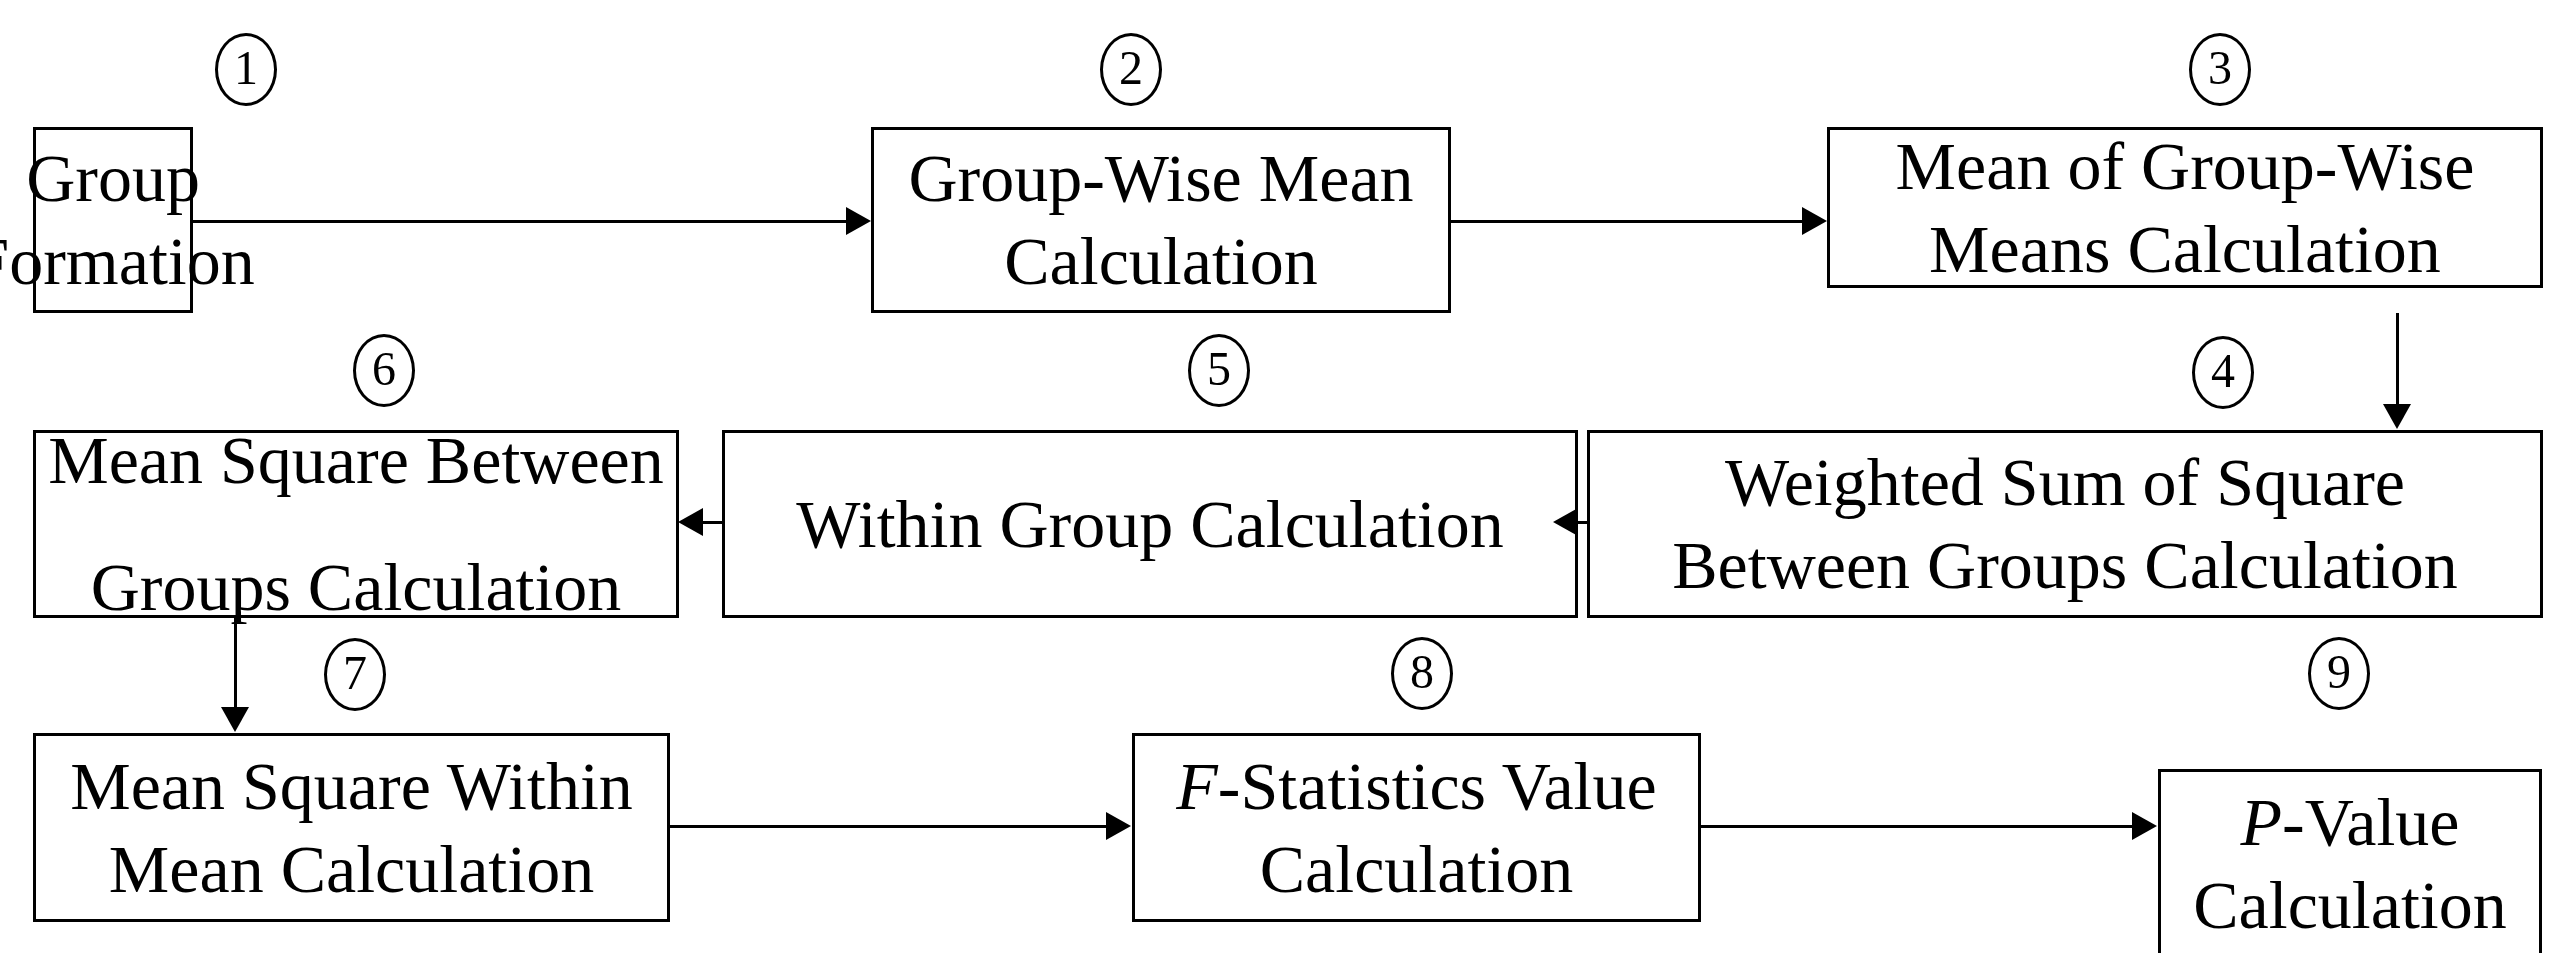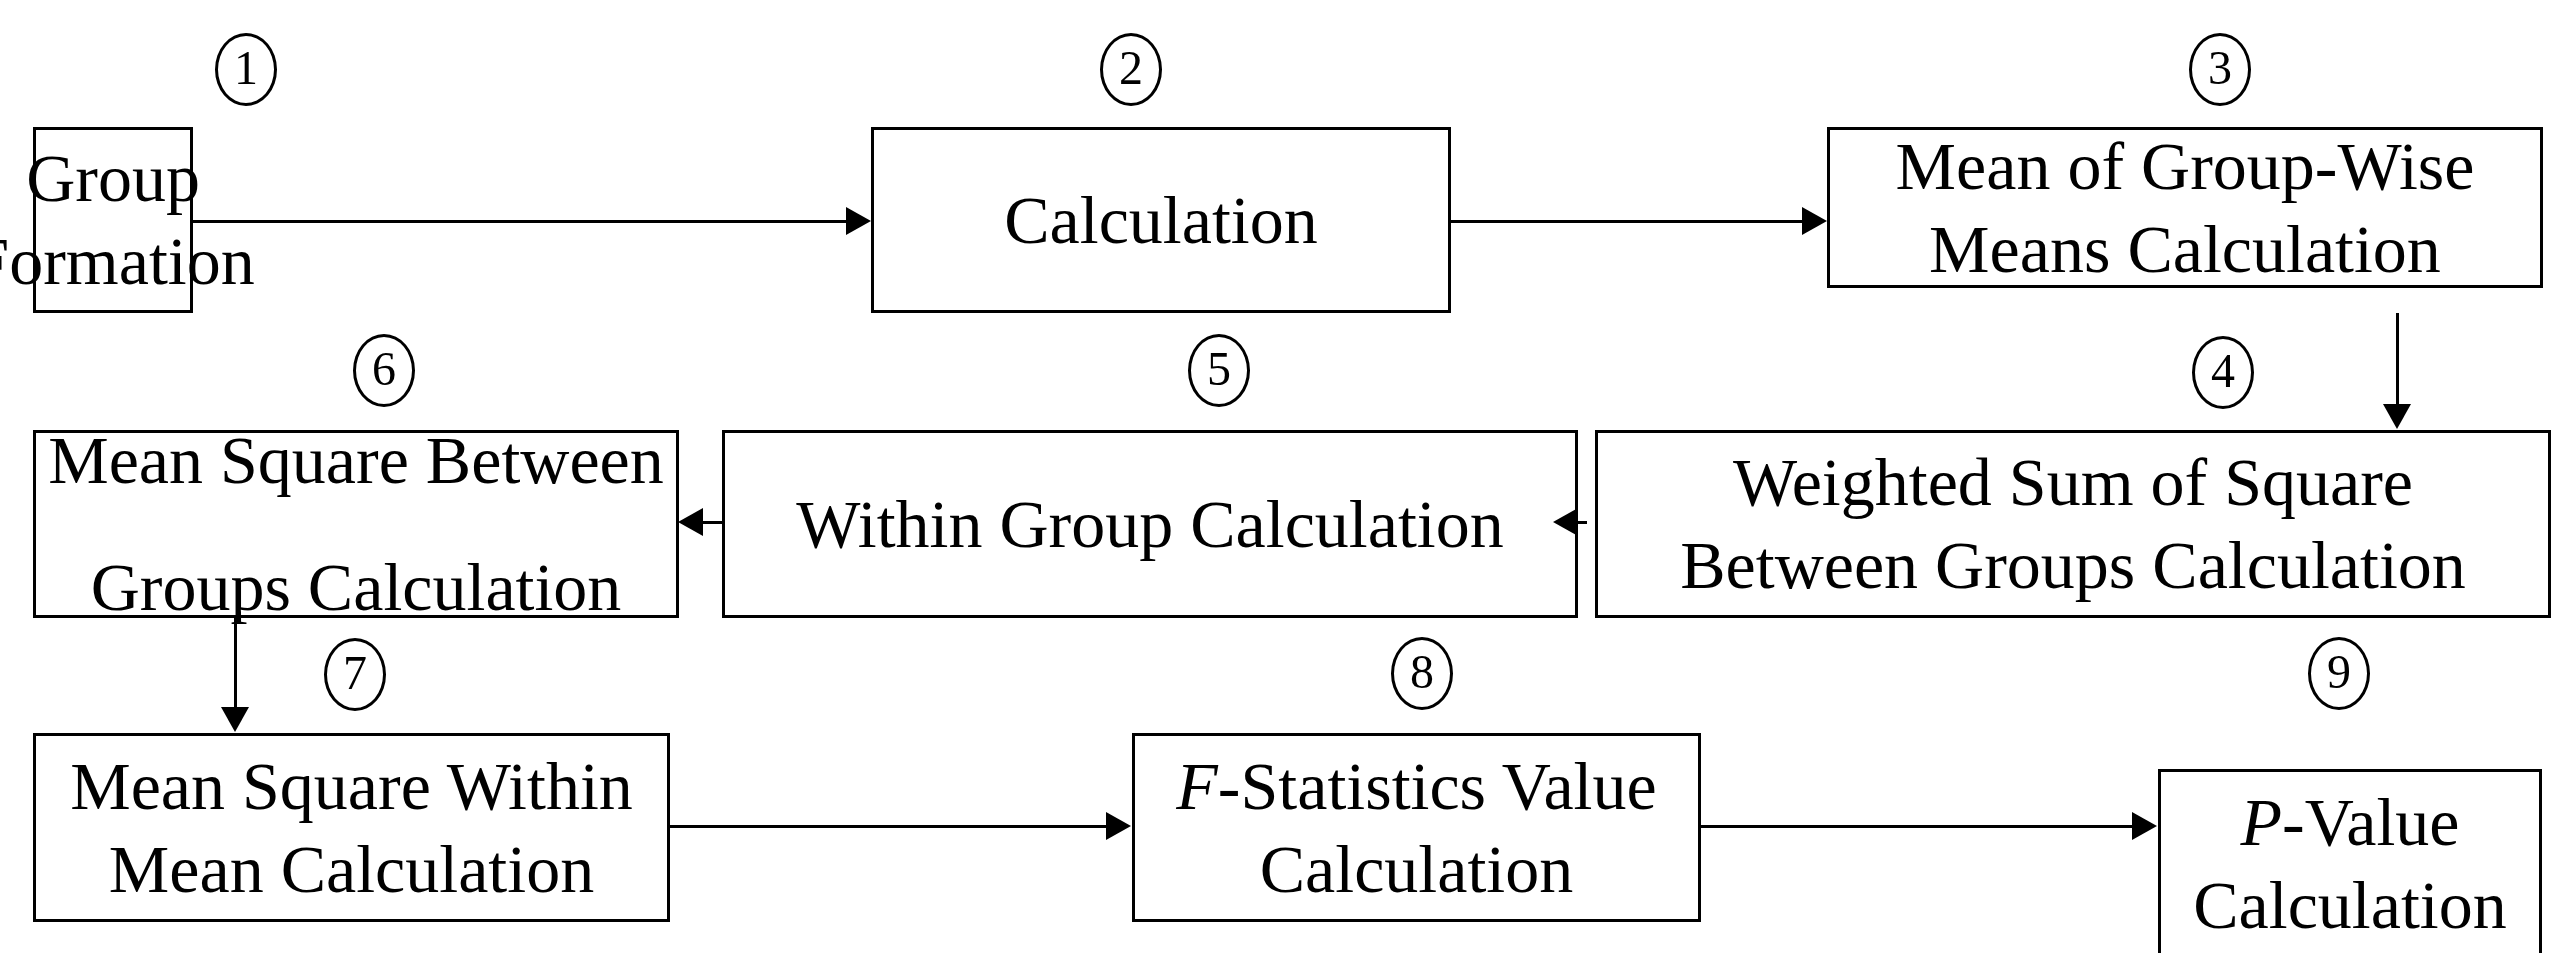--- a/index.html
+++ b/index.html
@@ -88,20 +88,21 @@
   </div>
   <div class="node" style="left:33px; top:127px; width:160px; height:186px;">
     <span class="ln">Group</span>
     <span class="ln">Formation</span>
   </div>
 
   <div class="badge" style="left:1100px; top:33px;">
     <span>2</span>
   </div>
   <div class="node" style="left:871px; top:127px; width:580px; height:186px;">
+    <span class="ln">Group-Wise Mean</span>
     <span class="ln">Calculation</span>
   </div>
 
   <div class="badge" style="left:2189px; top:33px;">
     <span>3</span>
   </div>
   <div class="node" style="left:1827px; top:127px; width:716px; height:161px;">
     <span class="ln">Mean of Group-Wise</span>
     <span class="ln">Means Calculation</span>
   </div>
@@ -117,21 +118,21 @@
   <div class="badge" style="left:1188px; top:334px;">
     <span>5</span>
   </div>
   <div class="node" style="left:722px; top:430px; width:856px; height:188px;">
     <span class="ln">Within Group Calculation</span>
   </div>
 
   <div class="badge" style="left:2192px; top:336px;">
     <span>4</span>
   </div>
-  <div class="node" style="left:1587px; top:430px; width:956px; height:188px;margin-left:8px;">
+  <div class="node" style="left:1587px; top:430px; width:956px; height:188px;">
     <span class="ln">Weighted Sum of Square</span>
     <span class="ln">Between Groups Calculation</span>
   </div>
 
   <div class="badge" style="left:324px; top:638px;">
     <span>7</span>
   </div>
   <div class="node" style="left:33px; top:733px; width:637px; height:189px;">
     <span class="ln">Mean Square Within</span>
     <span class="ln">Mean Calculation</span>

